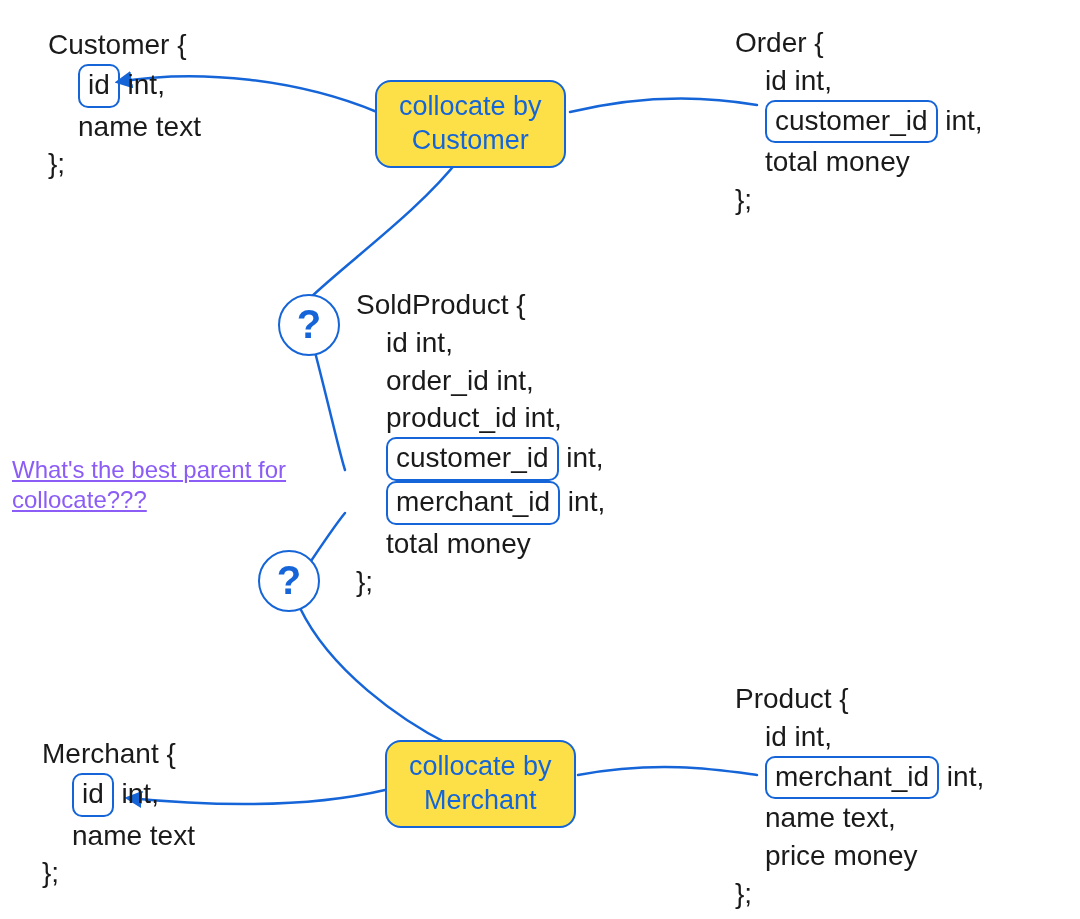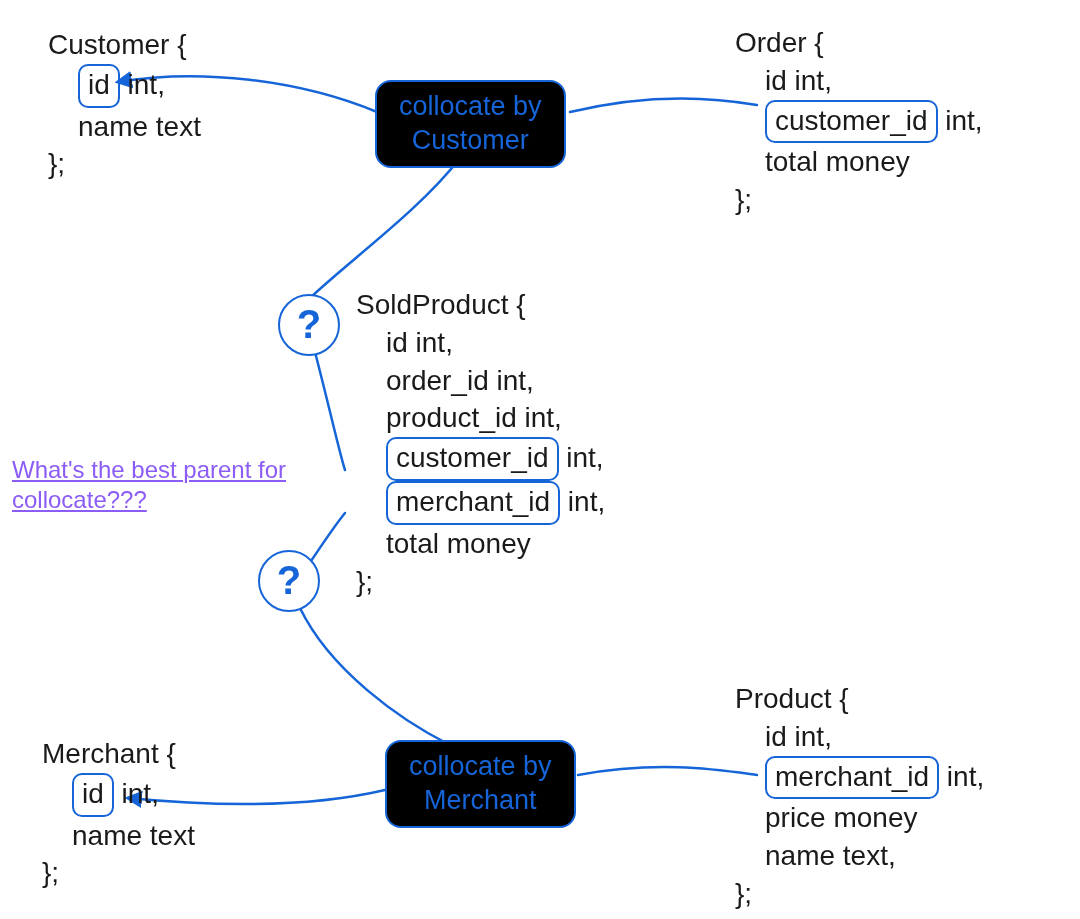--- a/index.html
+++ b/index.html
@@ -39,21 +39,21 @@
   }
   .collocate {
     position: absolute;
     border: 2.5px solid #1565d8;
     border-radius: 16px;
     color: #1565d8;
     font-size: 27px;
     text-align: center;
     padding: 8px 22px;
     line-height: 1.25;
-    background: #000000;
+    background: #fde047;
   }
   .qmark {
     position: absolute;
     width: 58px; height: 58px;
     border: 2.5px solid #1565d8;
     border-radius: 50%;
     color: #1565d8;
     background: #ffffff;
     font-size: 40px;
     font-weight: bold;
@@ -165,18 +165,18 @@
     <div>collocate by</div>
     <div>Merchant</div>
   </div>
 
   <div class="entity" style="left:735px; top:680px;">
     <div class="row">Product {</div>
     <div class="row indent">id int,</div>
     <div class="row indent">
       <span class="boxed">merchant_id</span><span> int,</span>
     </div>
+    <div class="row indent">name text,</div>
     <div class="row indent">price money</div>
-    <div class="row indent">name text,</div>
     <div class="row">};</div>
   </div>
 
 </div>
 
 </body></html>

